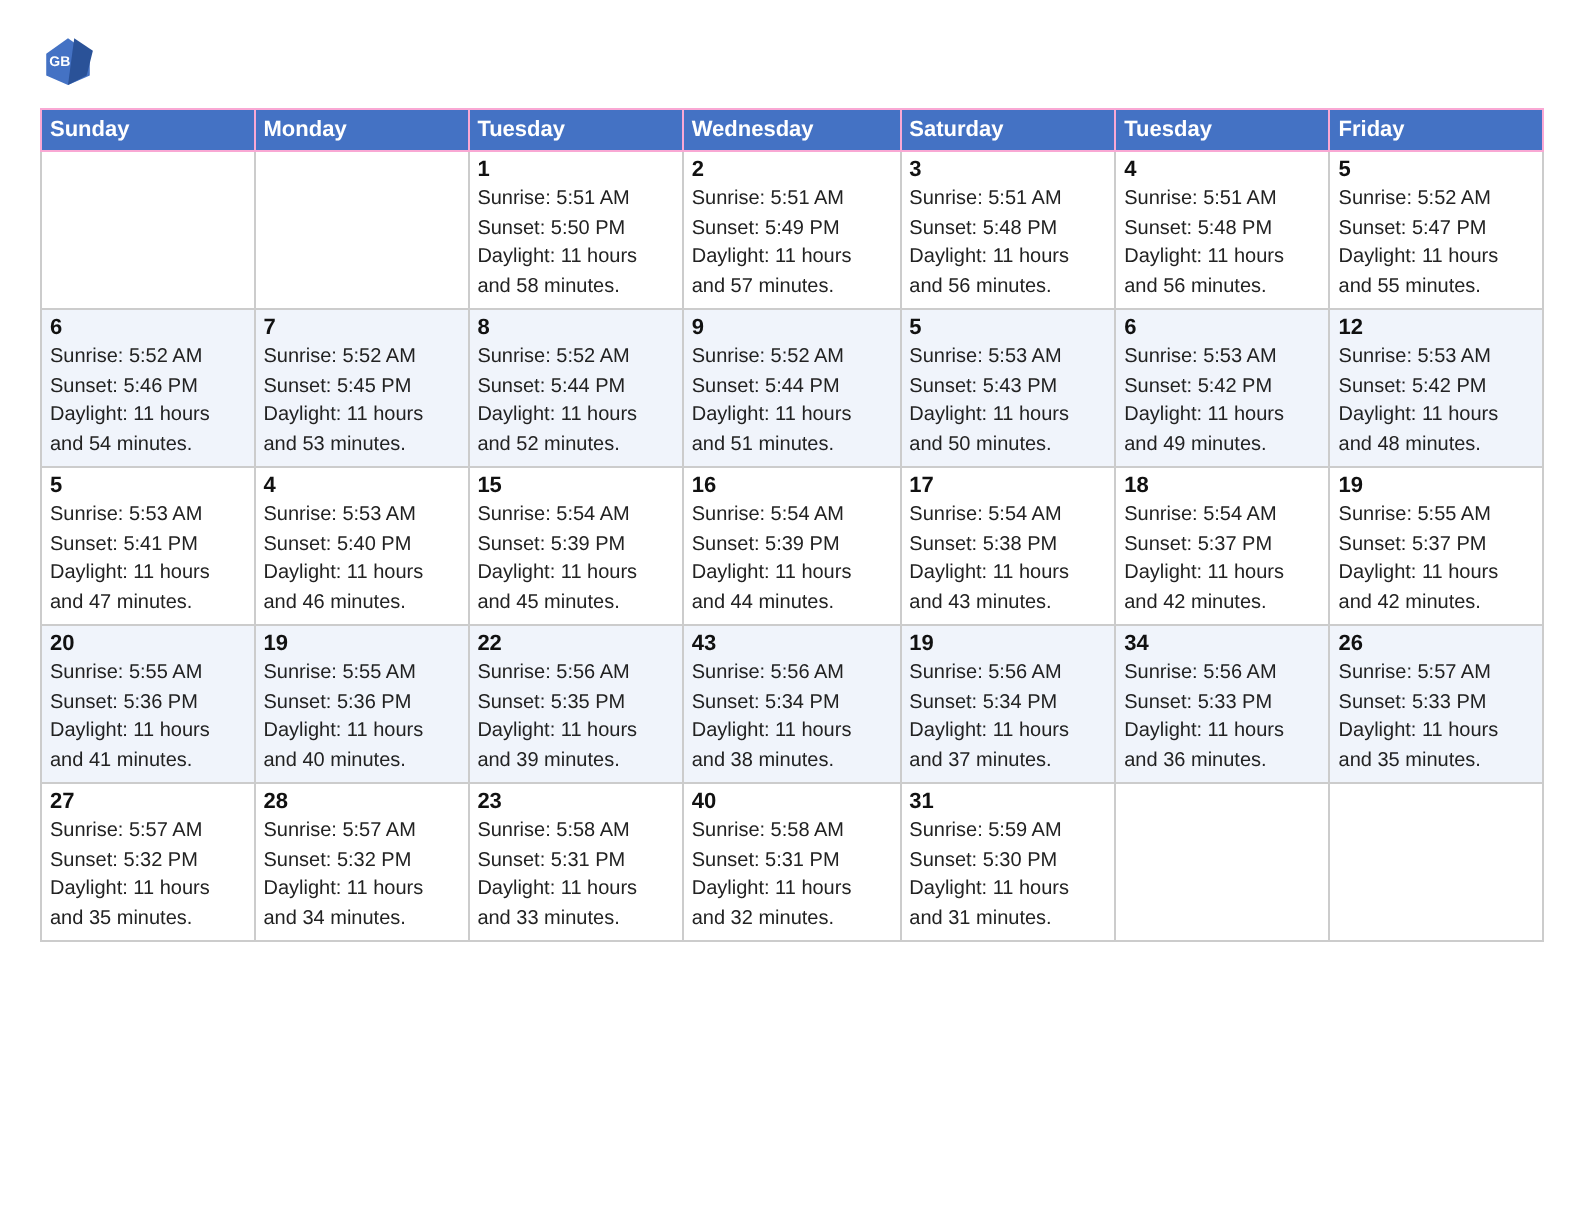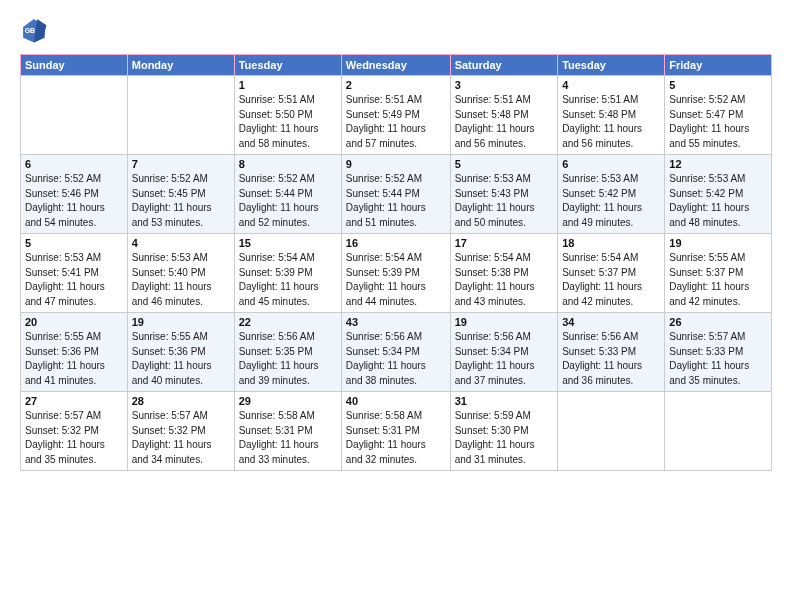--- a/index.html
+++ b/index.html
@@ -322,21 +322,21 @@
 and 35 minutes.</div>
           </td>
           <td>
             <span class="day-num">28</span>
             <div class="day-detail" style="white-space: pre-line;">Sunrise: 5:57 AM
 Sunset: 5:32 PM
 Daylight: 11 hours
 and 34 minutes.</div>
           </td>
           <td>
-            <span class="day-num">29</span>
+            <span class="day-num">23</span>
             <div class="day-detail" style="white-space: pre-line;">Sunrise: 5:58 AM
 Sunset: 5:31 PM
 Daylight: 11 hours
 and 33 minutes.</div>
           </td>
           <td>
             <span class="day-num">40</span>
             <div class="day-detail" style="white-space: pre-line;">Sunrise: 5:58 AM
 Sunset: 5:31 PM
 Daylight: 11 hours

